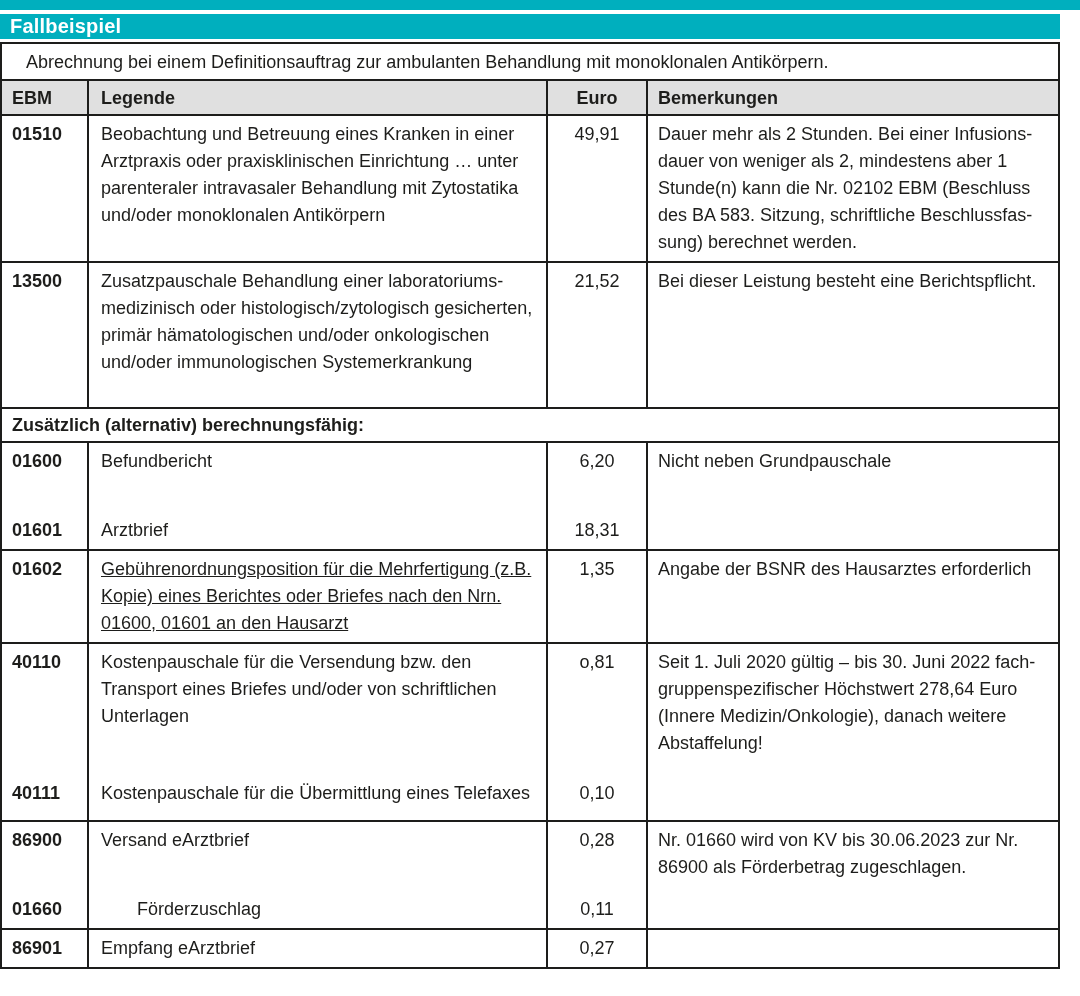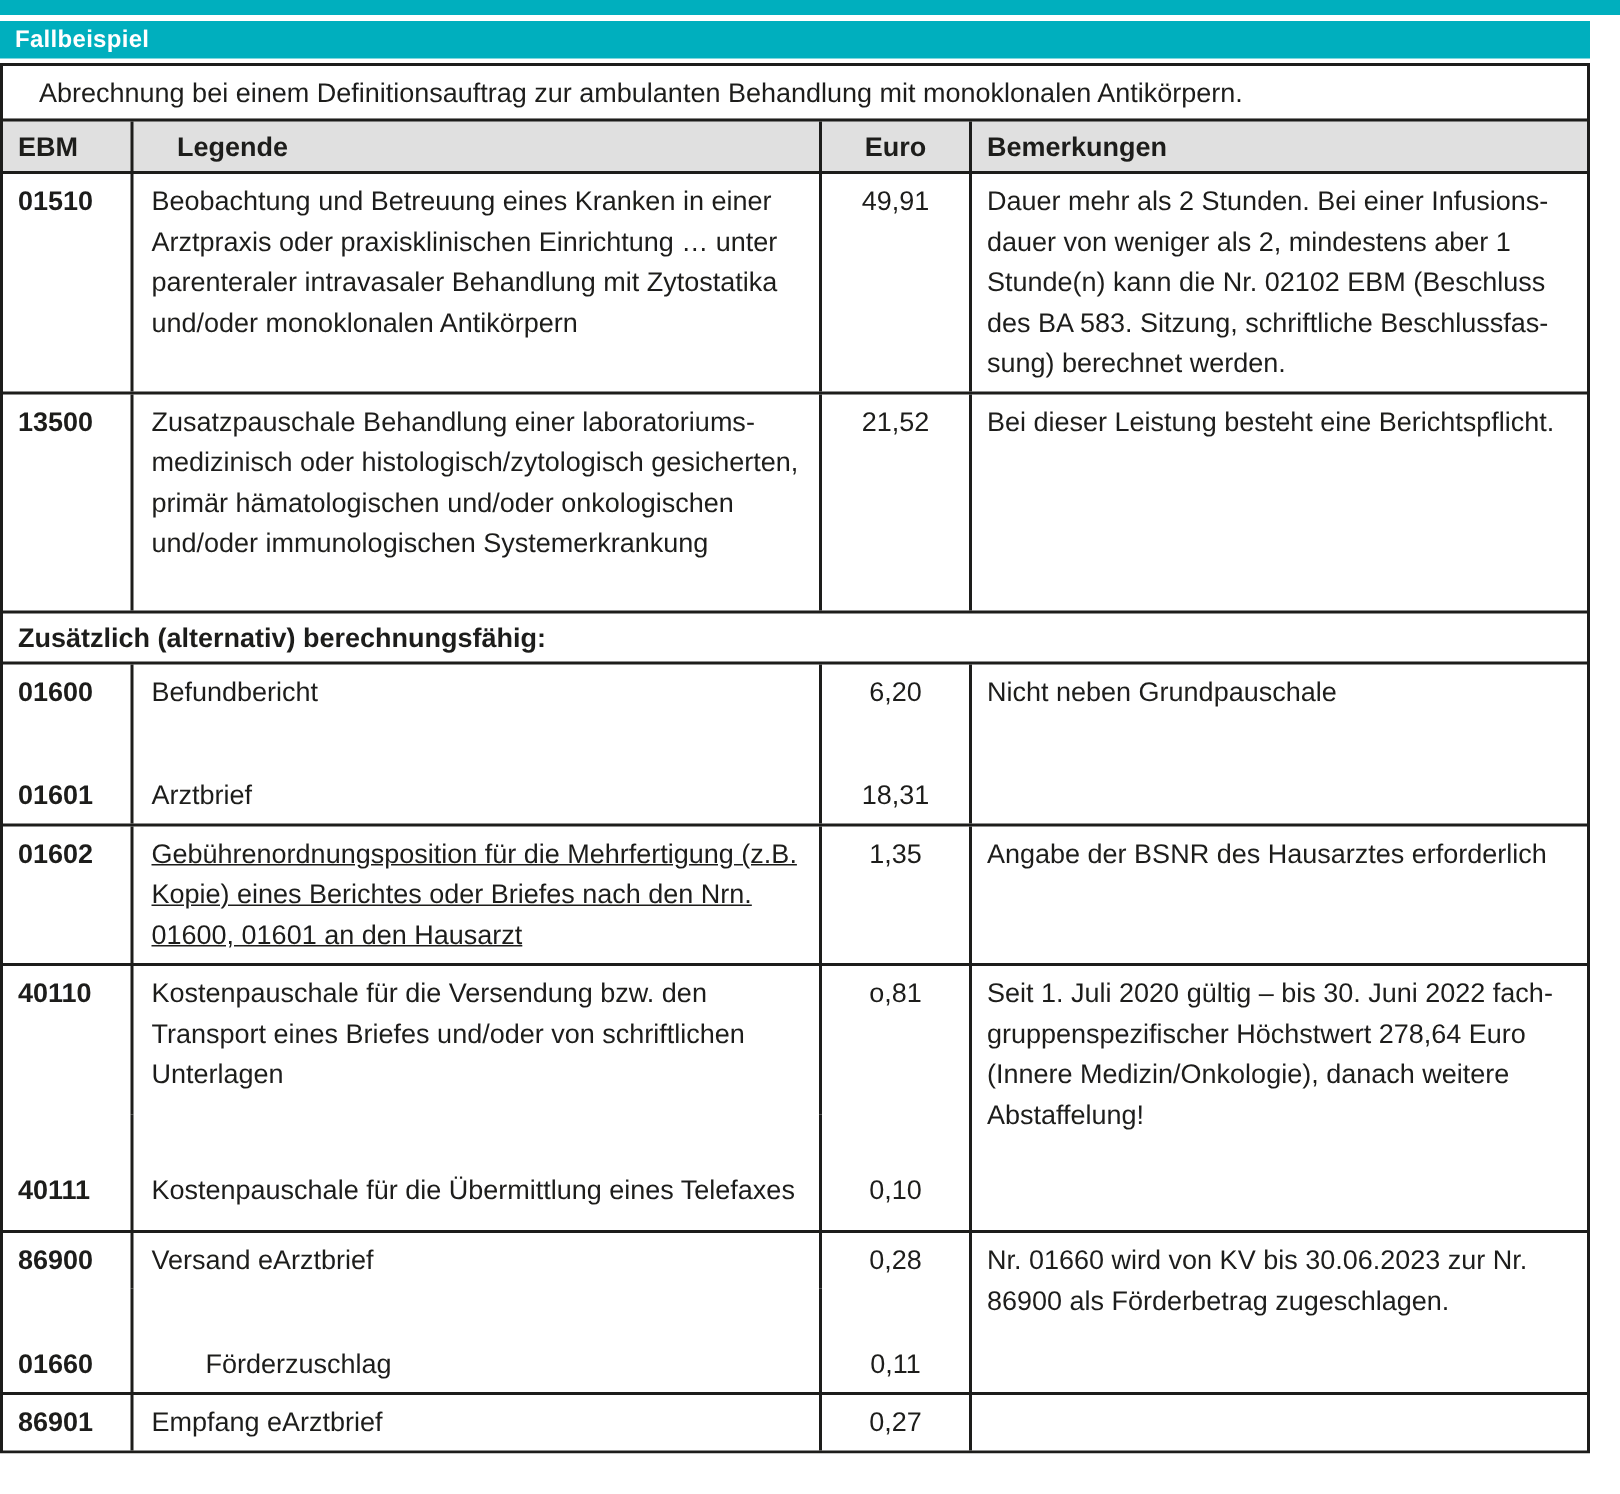--- a/index.html
+++ b/index.html
@@ -17,21 +17,21 @@
     background: #00afbe;
   }
   .title-band {
     width: 1060px; height: 25px;
     margin-top: 4px;
     background: #00afbe;
     display: flex; align-items: center;
     padding-left: 10px;
   }
   .title-band span {
-    color: #ffffff; font-weight: bold; font-size: 16px;
+    color: #ffffff; font-weight: bold; font-size: 20px;
     letter-spacing: 0.2px;
   }
 
   .frame {
     width: 1060px;
     margin-top: 3px;
     border: 2px solid #1d1d1b;
     background: #fff;
   }
 
@@ -46,21 +46,21 @@
     grid-template-columns: 85px 1fr 100px 412px;
     background: #e0e0e0;
     border-top: 2px solid #1d1d1b;
     min-height: 35px;
   }
   .thead .hcell {
     font-weight: bold; font-size: 18px;
     padding: 5px 10px 4px 10px;
     display: flex; align-items: center;
   }
-  .thead .hcell.legend-h { padding-left: 29px; }
+  .thead .hcell.legend-h { padding-left: 12px; }
   .thead .hcell.euro-h { justify-content: center; padding-left: 0; padding-right: 0; }
   .hcell + .hcell { border-left: 2px solid #1d1d1b; }
 
   .trow {
     display: grid;
     grid-template-columns: 85px 1fr 100px 412px;
     border-top: 2px solid #1d1d1b;
   }
   .cell {
     font-size: 18px; line-height: 27px;

